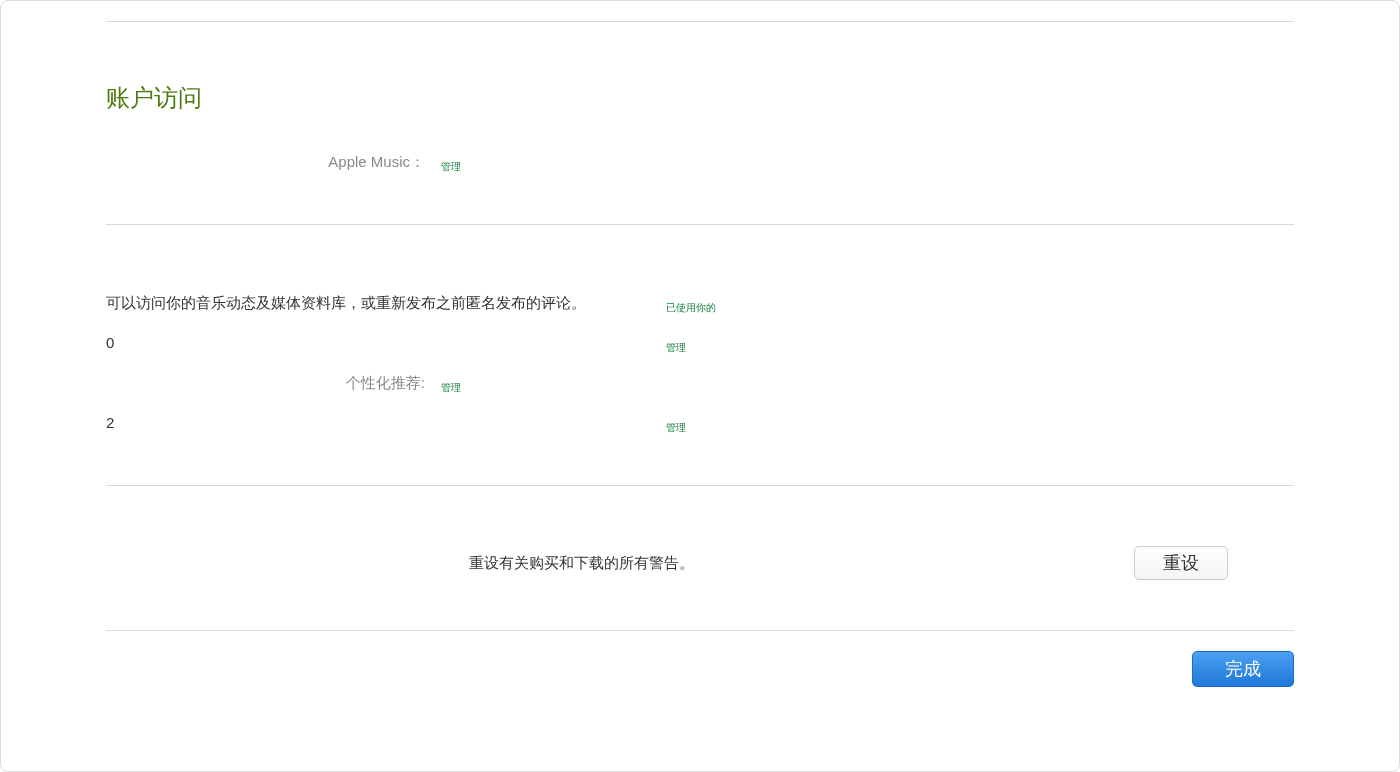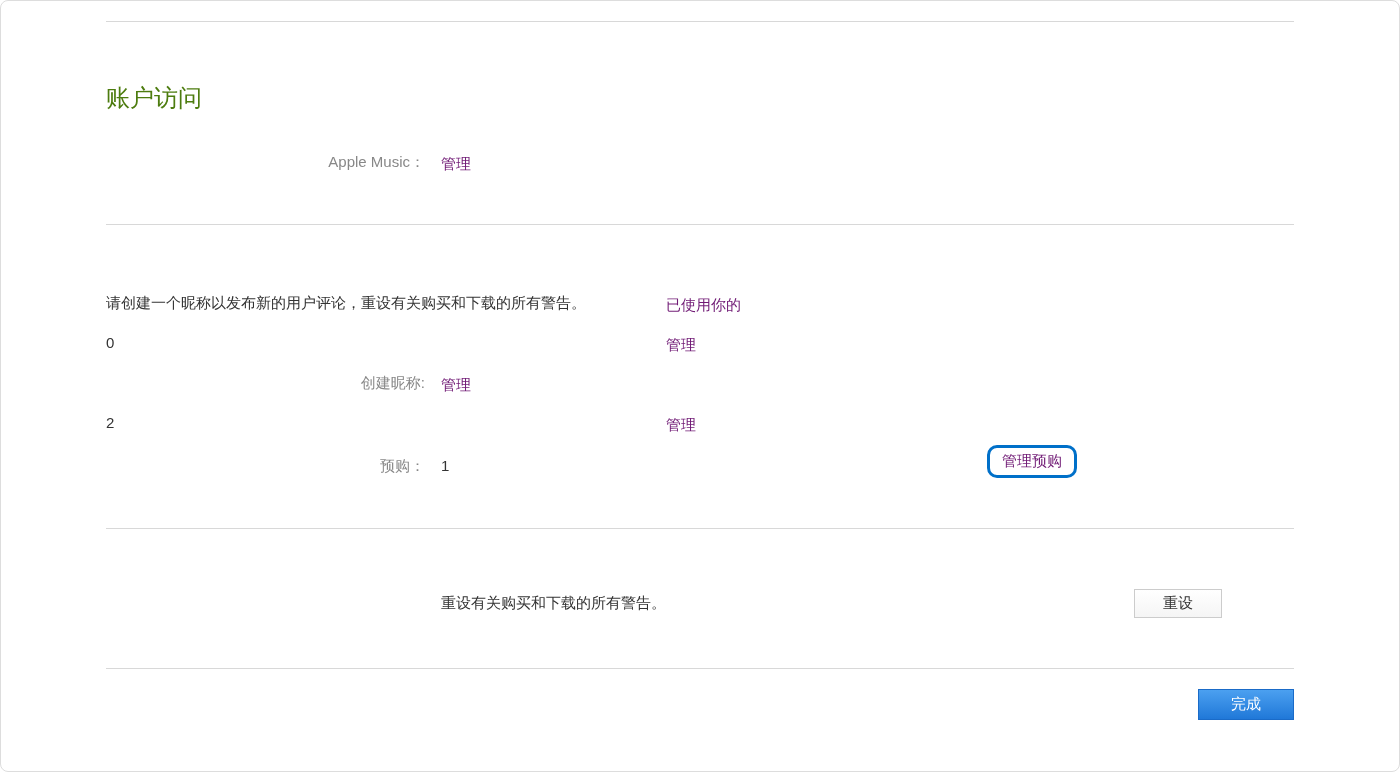--- a/index.html
+++ b/index.html
@@ -55,56 +55,57 @@
       line-height: 1.6;
       padding-right: 20px;
       max-width: 560px;
     }
     .action-col {
       width: 160px;
       text-align: left;
       flex-shrink: 0;
     }
     .link {
-      color: #701a75;
-      font-size: 15px;
+      color: #15803d;
+      font-size: 10px;
       cursor: pointer;
       text-decoration: none;
       font-family: Liberation Mono, monospace;
     }
     .highlight-box {
       border: 3px solid #0070c9;
       border-radius: 10px;
       padding: 4px 12px;
       display: inline-block;
     }
     .reset-row {
       display: flex;
       align-items: center;
       padding: 60px 0 50px 0;
+      gap: 28px;
     }
     .reset-label-spacer {
       width: 335px;
       flex-shrink: 0;
     }
     .reset-text {
       flex: 1;
       color: #333;
       font-size: 15px;
     }
     .reset-btn-col {
       width: 160px;
       text-align: left;
       flex-shrink: 0;
     }
     .btn {
       display: inline-block;
       padding: 4px 28px;
-      font-size: 15px;
-      border-radius: 0;
+      font-size: 18px;
+      border-radius: 5px;
       cursor: pointer;
       border: 1px solid #ccc;
       background: linear-gradient(to bottom, #fff, #f5f5f5);
       color: #333;
     }
     .btn-primary {
       background: linear-gradient(to bottom, #4ba0f0, #2078d8);
       border: 1px solid #1a6bc8;
       color: #fff;
       padding: 5px 32px;
@@ -135,56 +136,47 @@
         <a class="link">管理</a>
       </div>
     </div>
   </div>
 
   <hr class="divider section-divider">
 
   <div class="section">
 
     <div class="row">
-      <div class="value-col">请创建一个昵称以发布新的用户评论，重设有关购买和下载的所有警告。</div>
+      <div class="value-col">可以访问你的音乐动态及媒体资料库，或重新发布之前匿名发布的评论。</div>
       <div class="action-col">
         <a class="link">已使用你的</a>
       </div>
     </div>
 
     <div class="row">
       <div class="value-col">0</div>
       <div class="action-col">
         <a class="link">管理</a>
       </div>
     </div>
 
     <div class="row">
-      <div class="label-col">创建昵称:</div>
+      <div class="label-col">个性化推荐:</div>
       <div class="action-col">
         <a class="link">管理</a>
       </div>
     </div>
 
     <div class="row">
       <div class="value-col">2</div>
       <div class="action-col">
         <a class="link">管理</a>
       </div>
     </div>
 
-    <div class="row">
-      <div class="label-col">预购：</div>
-      <div class="value-col">1</div>
-      <div class="action-col" style="margin-left:-14px;">
-        <span class="highlight-box">
-          <a class="link">管理预购</a>
-        </span>
-      </div>
-    </div>
   </div>
 
   <hr class="divider section-divider">
 
   <div class="reset-row">
     <div class="reset-label-spacer"></div>
     <div class="reset-text">重设有关购买和下载的所有警告。</div>
     <div class="reset-btn-col">
       <button class="btn">重设</button>
     </div>

